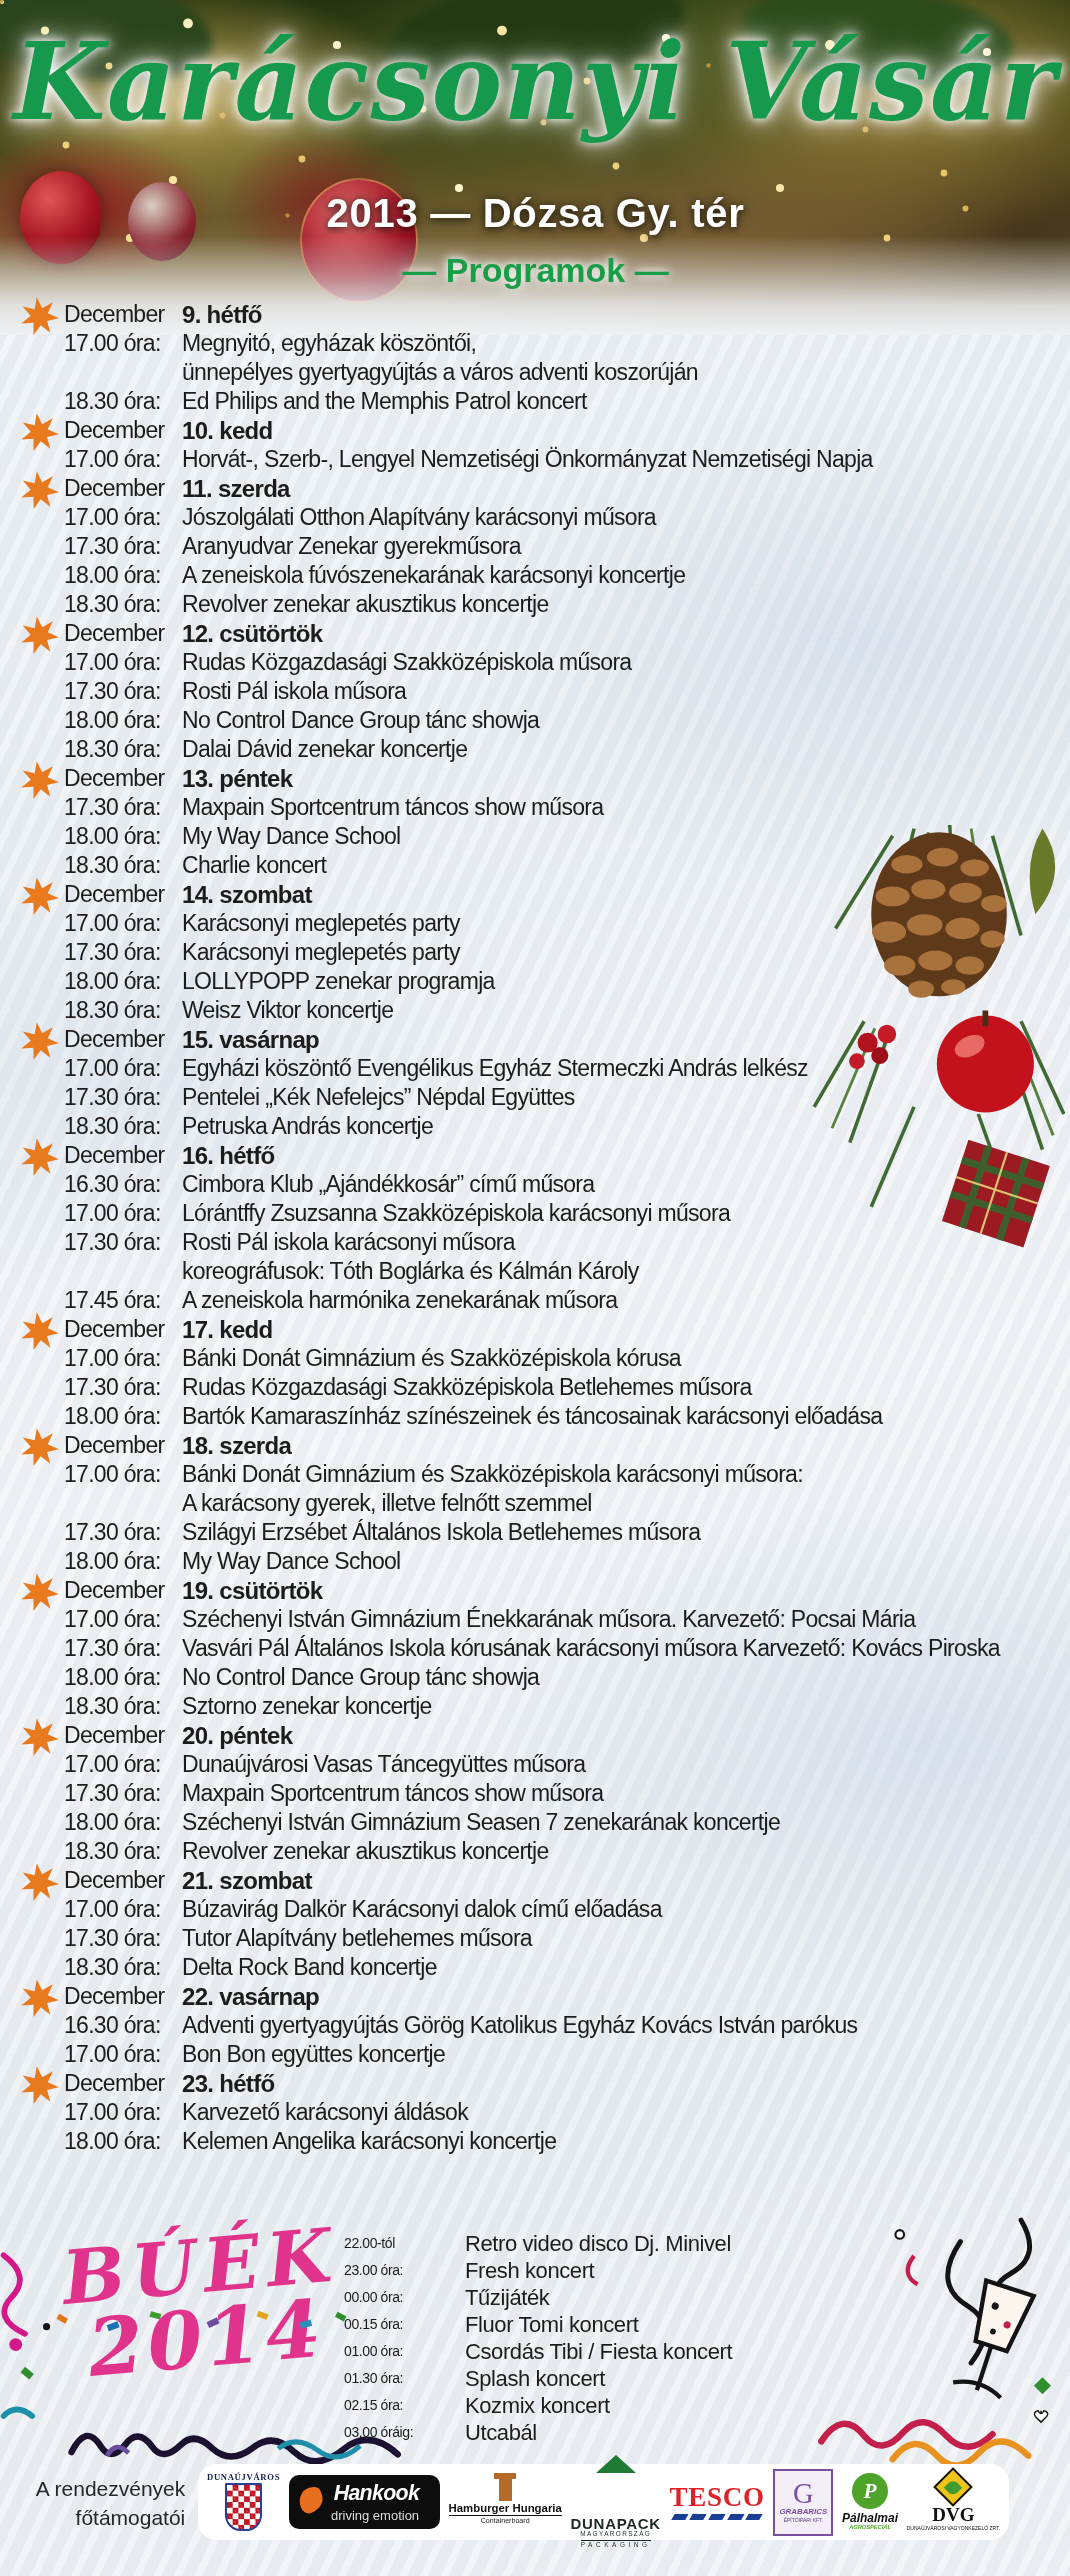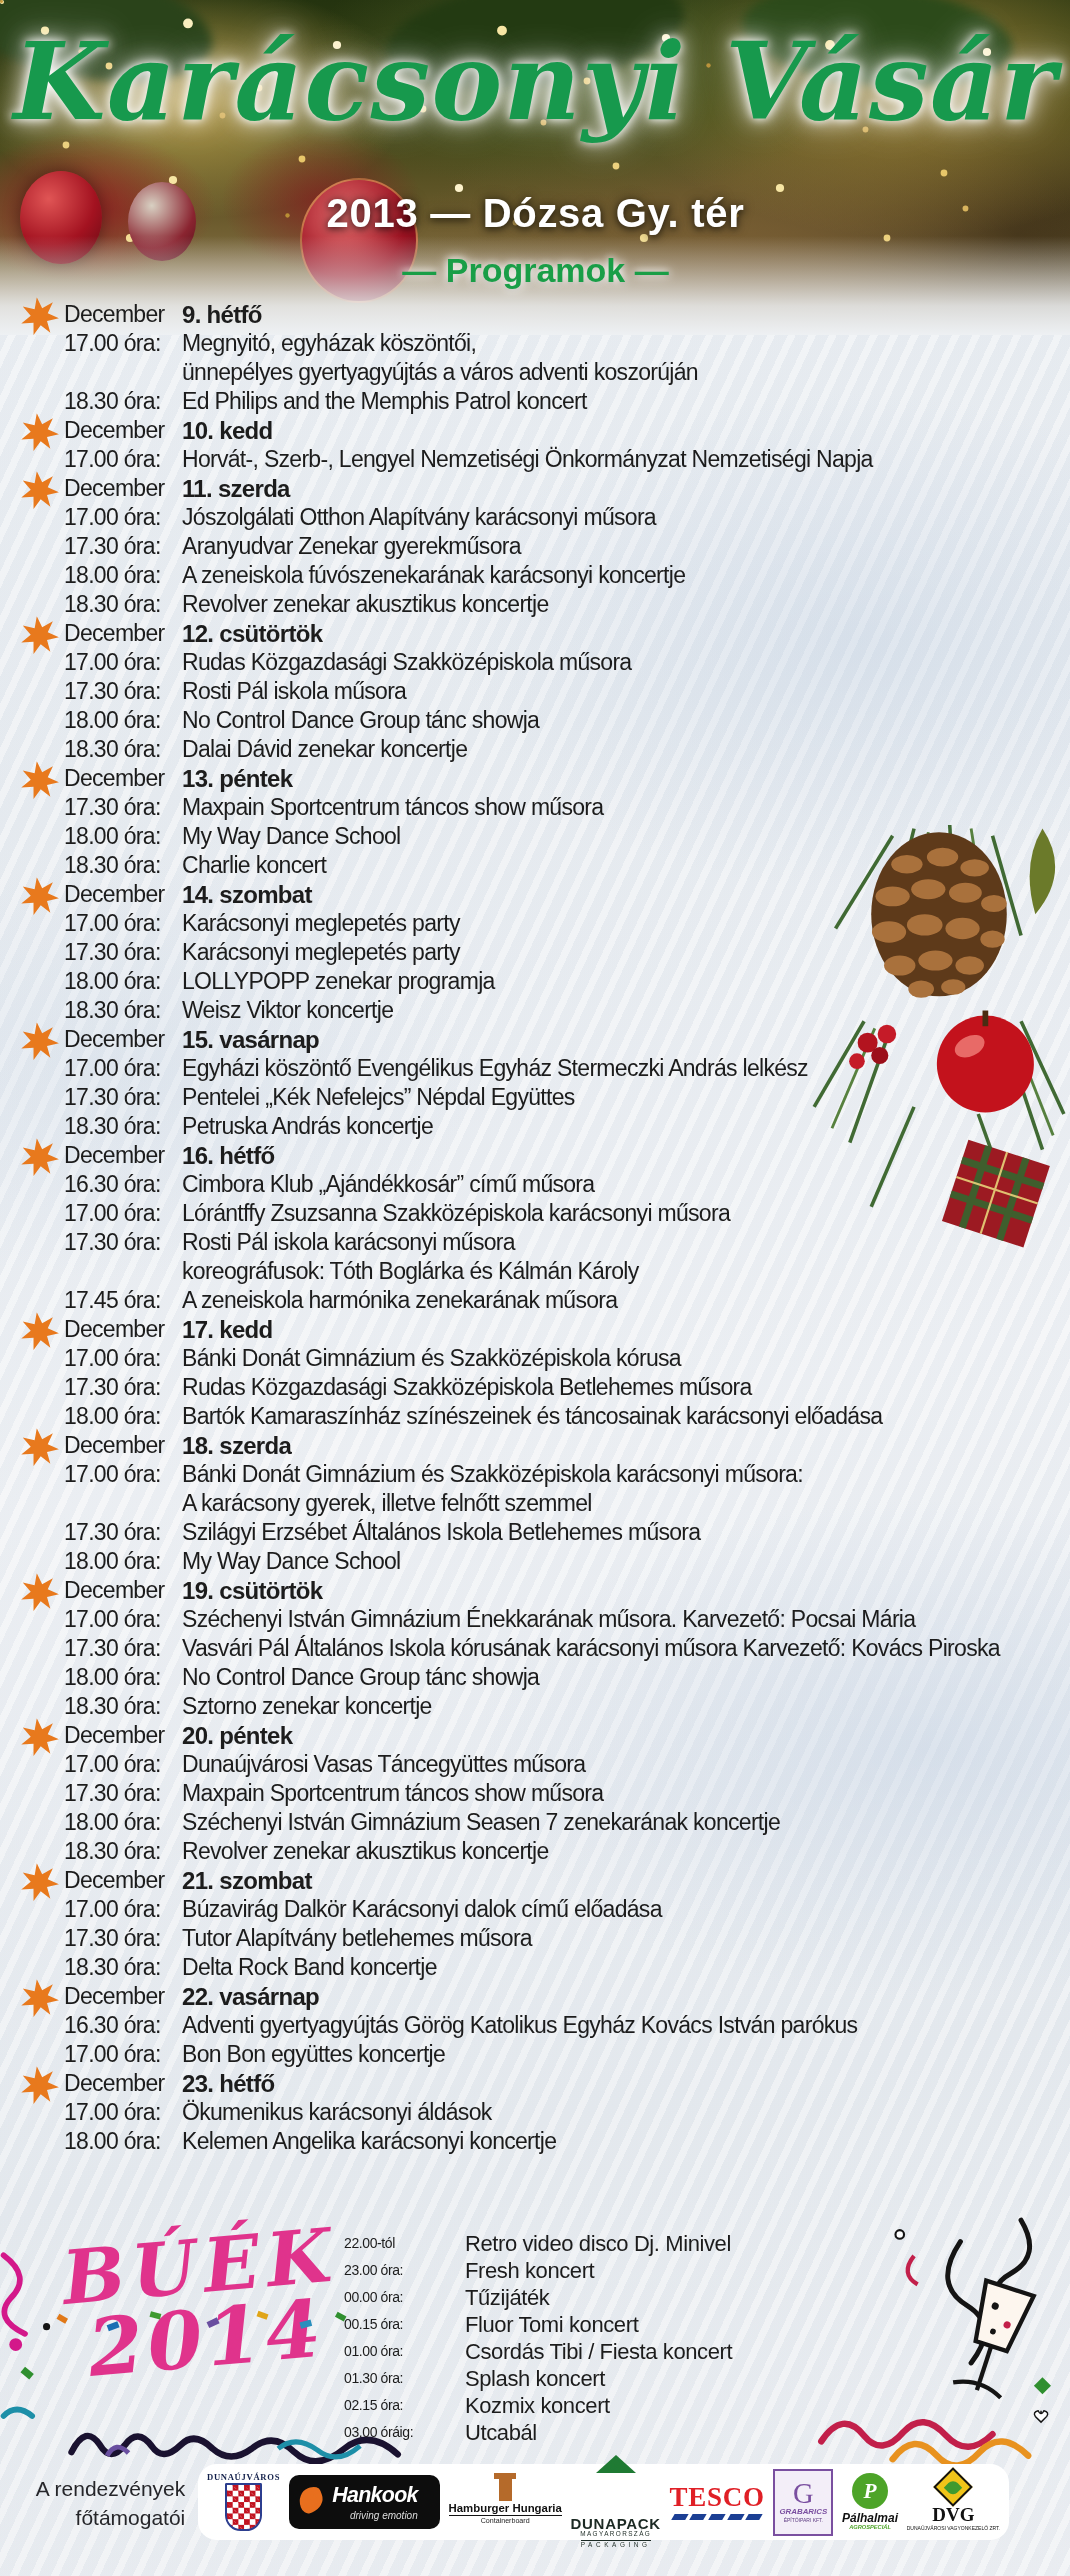--- a/index.html
+++ b/index.html
@@ -80,21 +80,21 @@
   .duna-t{font-family:"Liberation Serif",serif;font-size:8.6px;font-weight:bold;color:#13204a;letter-spacing:0.7px;margin-bottom:1.4px;}
   .duna-shield{width:33px;height:44px;border:2.9px solid #2c3e8f;border-radius:1.4px 1.4px 15.7px 15.7px;
     background:
       linear-gradient(45deg,#c1121f 25%,transparent 25%,transparent 75%,#c1121f 75%),
       linear-gradient(45deg,#c1121f 25%,#fff 25%,#fff 75%,#c1121f 75%);
     background-size:11.4px 11.4px;background-position:0 0,5.7px 5.7px;}
   .hankook{background:#0d0d0d;border-radius:10px;width:151px;height:54px;display:flex;align-items:center;justify-content:center;position:relative;}
   .hk-hand{position:absolute;left:10px;top:13px;width:24px;height:24px;background:#e86f1e;border-radius:60% 40% 70% 30%/70% 30% 60% 40%;transform:rotate(-20deg);}
   .hk-txt{margin-left:21.4px;color:#fff;text-align:right;}
   .hk-main{font-size:21.4px;font-weight:bold;font-style:italic;letter-spacing:-0.7px;}
-  .hk-sub{font-size:10px;font-style:italic;color:#ddd;margin-top:1.4px;text-align:right;}
+  .hk-sub{font-size:13px;color:#ddd;margin-top:1.4px;text-align:right;}
   .hamb-tower{width:13px;height:21.4px;background:#b56a2a;position:relative;margin-bottom:2.1px;}
   .hamb-tower:before{content:"";position:absolute;left:-4.3px;top:-5.7px;width:21.4px;height:5.7px;background:#b56a2a;}
   .hamb-main{font-size:11.4px;font-weight:bold;color:#111;border-bottom:1.4px solid #111;padding-bottom:1.4px;}
   .hamb-sub{font-size:7.1px;color:#222;margin-top:1.4px;}
   .dp-tree{width:0;height:0;border-left:20px solid transparent;border-right:20px solid transparent;border-bottom:18.6px solid #1f7a33;margin-bottom:2.1px;}
   .dp-main{font-size:15px;font-weight:bold;color:#1c2a24;letter-spacing:0.7px;margin-top:40px;}
   .dp-sub{font-size:6.4px;color:#1c2a24;letter-spacing:1.4px;margin-top:0.7px;}
   .dp-pack{font-size:6.4px;color:#1c2a24;letter-spacing:3.6px;margin-top:2.1px;border-top:0.7px solid #1c2a24;padding-top:1.4px;}
   .tesco-main{font-size:27px;font-weight:bold;color:#e01f26;letter-spacing:0.7px;font-family:"Liberation Serif",serif;}
   .tesco-dash{display:flex;gap:4.3px;margin-top:2.9px;}
@@ -421,21 +421,21 @@
       </div>
       <div class="row day">
         <span class="star"><svg viewBox="0 0 40 40" width="39" height="39" style="transform:rotate(-8deg)">
             <path d="M20,0 L23.9,11.9 L35.6,7.5 L28.8,18 L39.5,24.5 L27,25.6 L28.7,38 L20,29 L11.3,38 L13,25.6 L0.5,24.5 L11.2,18 L4.4,7.5 L16.1,11.9 Z" fill="#e8791d"></path>
           </svg></span>
         <span class="c1">December</span>
         <span class="c2">23. hétfő</span>
       </div>
       <div class="row">
         <span class="c1">17.00 óra:</span>
-        <span class="c2">Ökumenikus karácsonyi áldások</span>
+        <span class="c2">Karvezető karácsonyi áldások</span>
       </div>
       <div class="row">
         <span class="c1">18.00 óra:</span>
         <span class="c2">Kelemen Angelika karácsonyi koncertje</span>
       </div>
     </div>
 
   <svg class="deco-cone" width="264" height="457" viewBox="0 0 370 640">
     <g stroke="#2e5c1f" stroke-width="5" opacity="0.9">
       <line x1="120" y1="40" x2="40" y2="170"></line>

